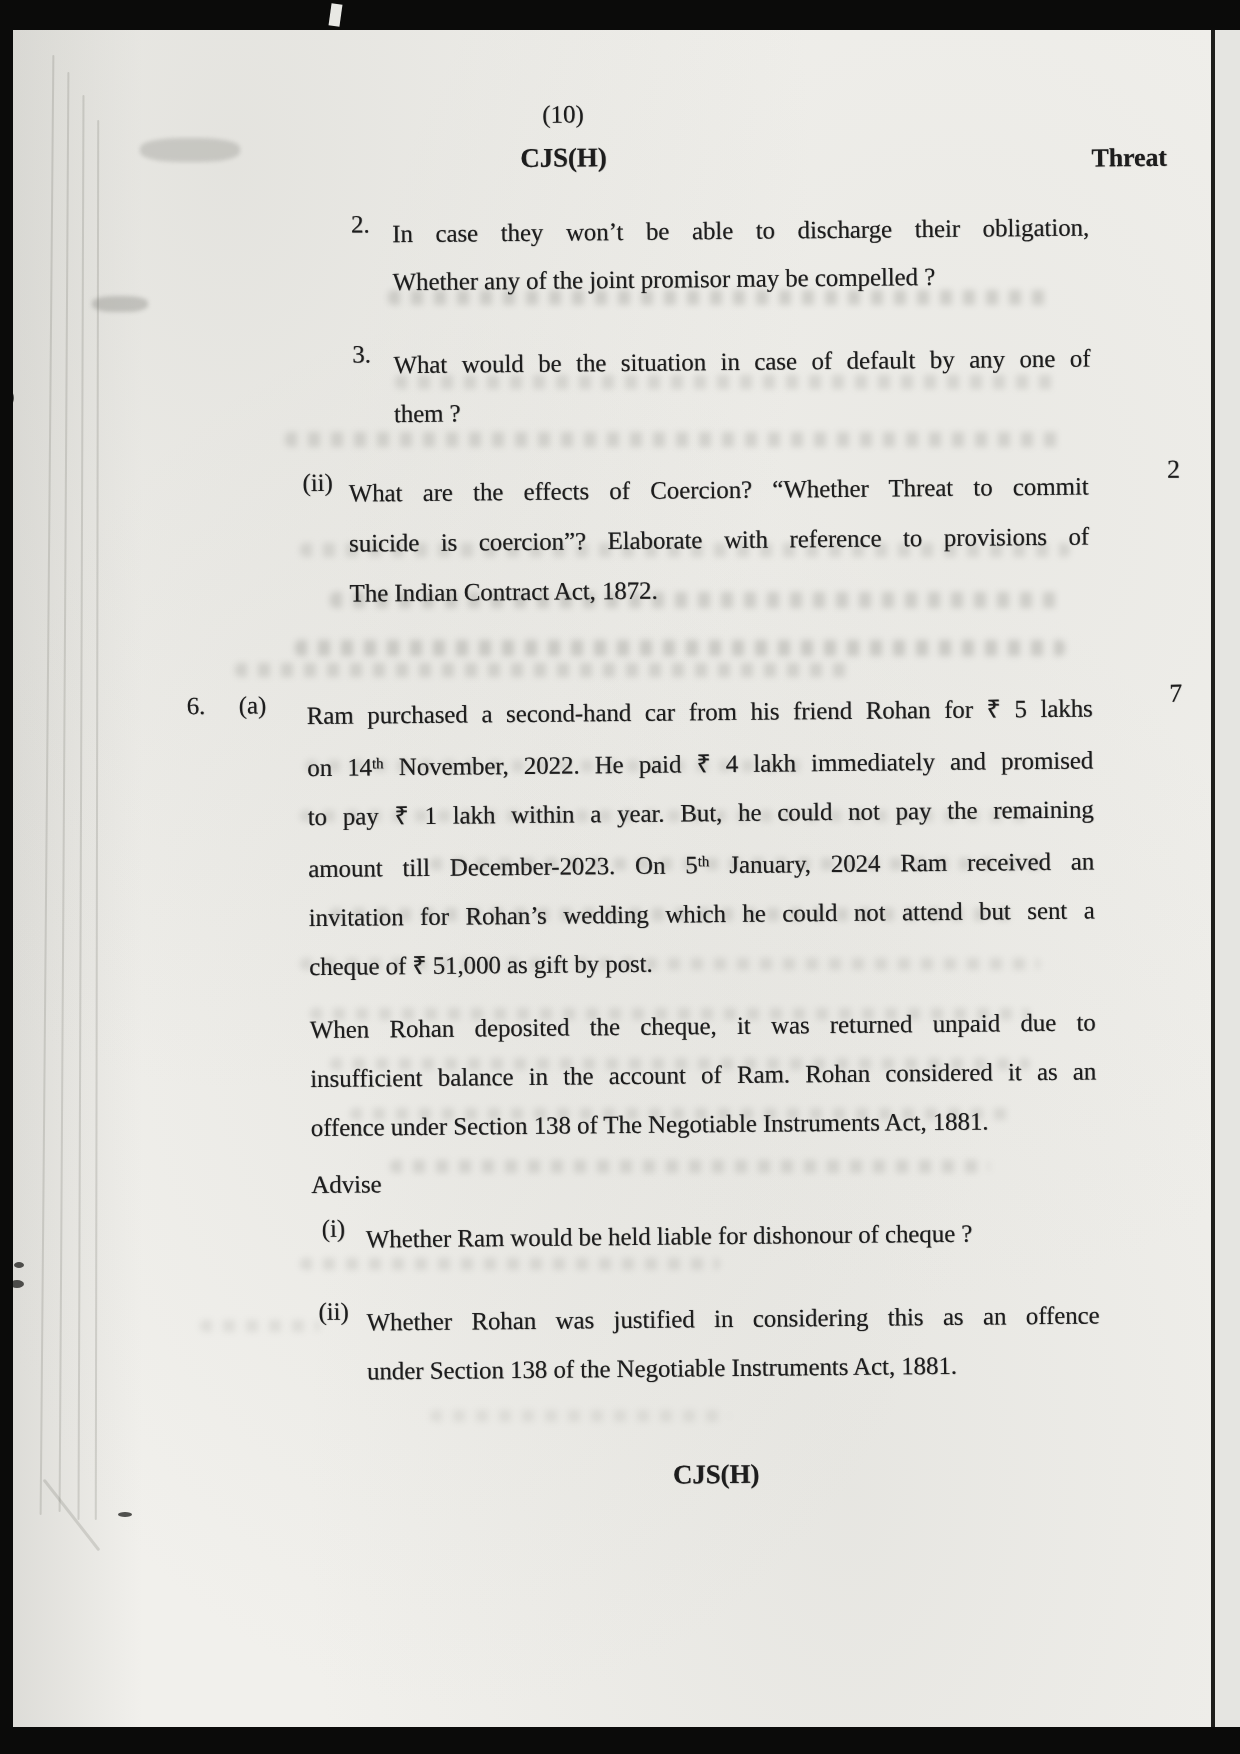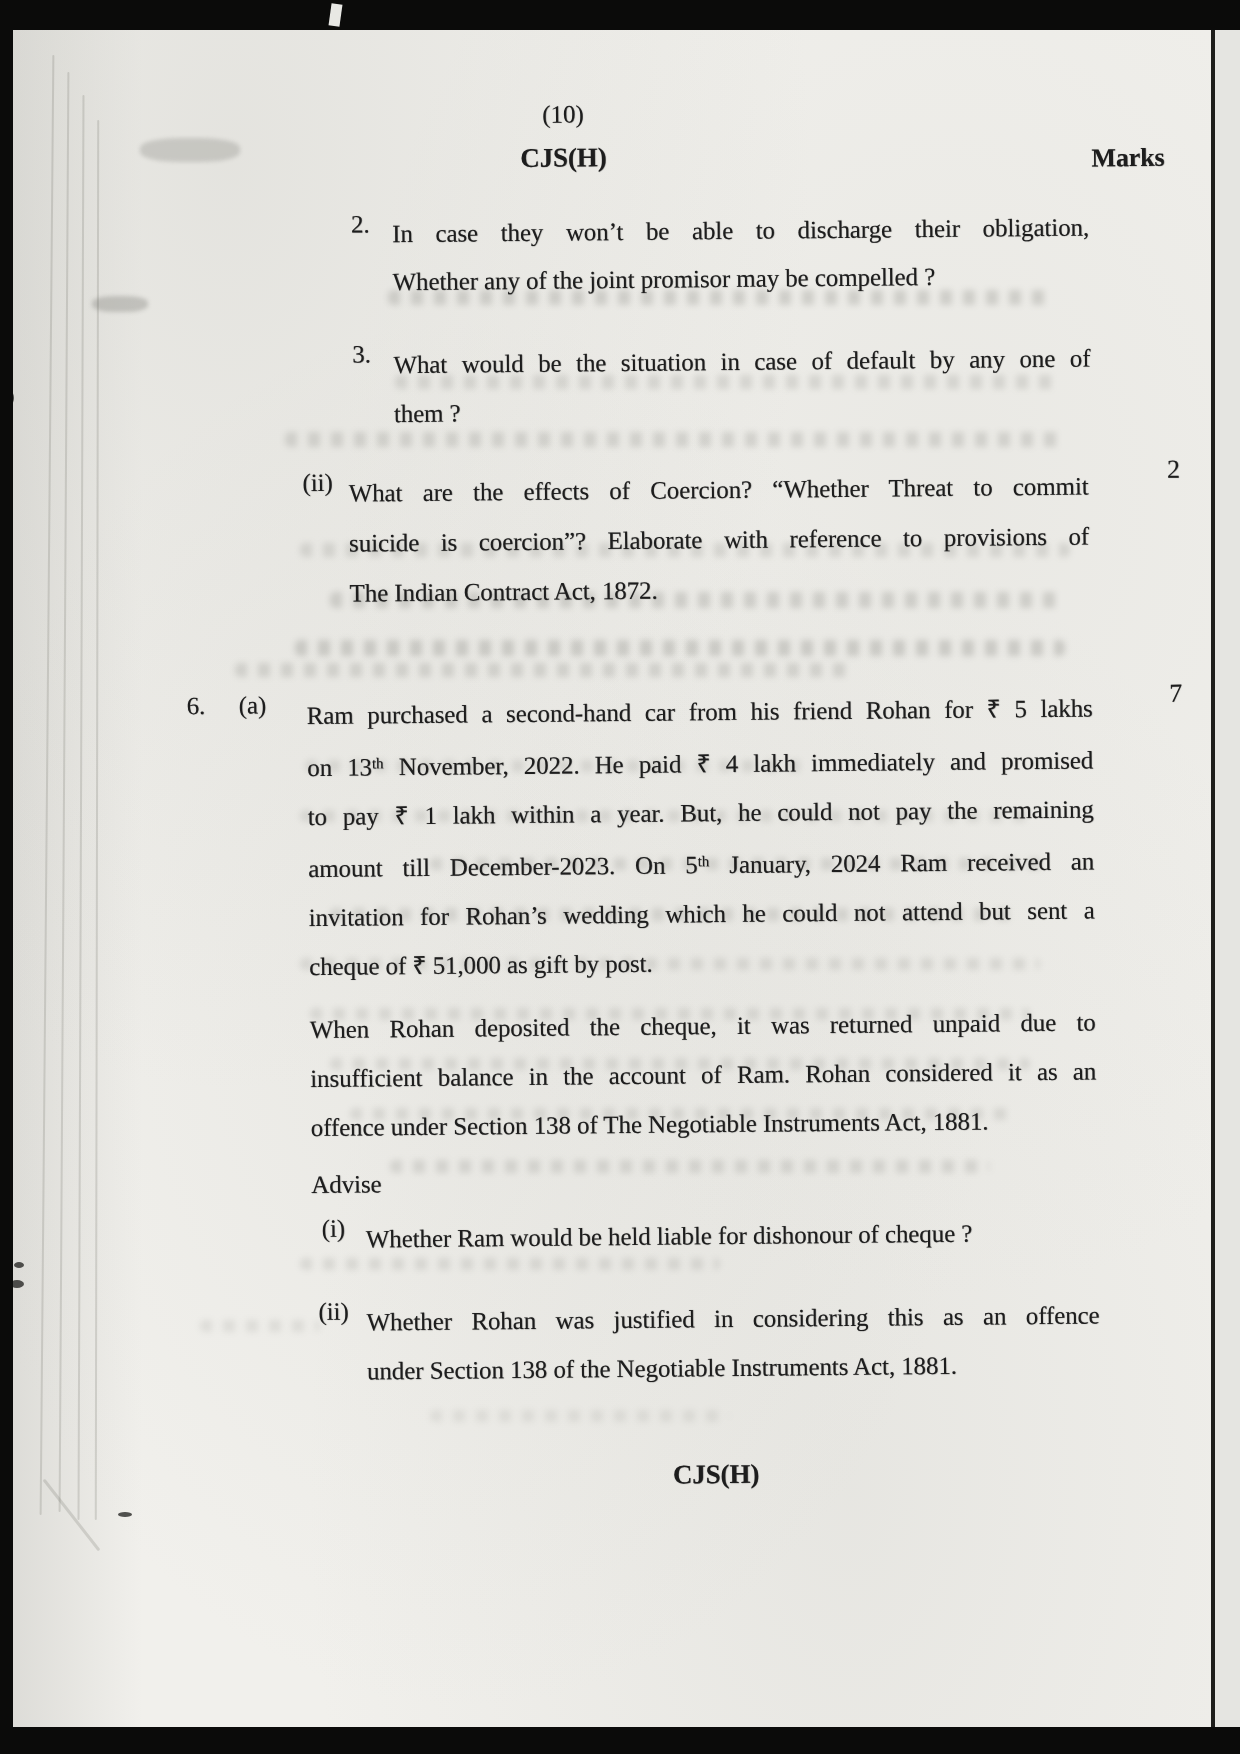--- a/index.html
+++ b/index.html
@@ -105,21 +105,21 @@
 <div class="blob" style="left:92px;  top:296px; width:56px;  height:16px; opacity:.5;"></div>
 <div class="speck" style="left:14px; top:1262px; width:10px; height:6px;"></div>
 <div class="speck" style="left:10px; top:1280px; width:14px; height:8px;"></div>
 <div class="speck" style="left:118px; top:1512px; width:14px; height:5px;"></div>
 <div class="speck" style="left:8px;  top:392px;  width:6px;  height:12px;"></div>
 
 <div class="content">
 
   <div class="abs center pageno">(10)</div>
   <div class="abs center htitle">CJS(H)</div>
-  <div class="abs marks-label">Marks</div>
+  <div class="abs marks-label">Threat</div>
 
   <div class="q" style="top:208px;">
     <span class="num" style="left:357px;">2.</span>
     <div class="txt" style="left:398px; width:697px; --lh:48px;">
       <div class="line just">In case they won’t be able to discharge their obligation,</div>
       <div class="line">Whether any of the joint promisor may be compelled ?</div>
     </div>
   </div>
 
   <div class="q" style="top:338px;">
@@ -138,21 +138,21 @@
       <div class="line">The Indian Contract Act, 1872.</div>
     </div>
   </div>
   <span class="mark" style="top:460px;">2</span>
 
   <div class="q" style="top:688px;">
     <span class="num" style="left:188px;">6.</span>
     <span class="num" style="left:240px;">(a)</span>
     <div class="txt" style="left:308px; width:786px; --lh:49px;">
       <div class="line just">Ram purchased a second-hand car from his friend Rohan for ₹ 5 lakhs</div>
-      <div class="line just"><span>on 13</span><sup>th</sup><span> November, 2022. He paid ₹ 4 lakh immediately and promised</span></div>
+      <div class="line just"><span>on 14</span><sup>th</sup><span> November, 2022. He paid ₹ 4 lakh immediately and promised</span></div>
       <div class="line just">to pay ₹ 1 lakh within a year. But, he could not pay the remaining</div>
       <div class="line just"><span>amount till December-2023. On 5</span><sup>th</sup><span> January, 2024 Ram received an</span></div>
       <div class="line just">invitation for Rohan’s wedding which he could not attend but sent a</div>
       <div class="line">cheque of ₹ 51,000 as gift by post.</div>
     </div>
   </div>
   <span class="mark" style="top:684px;">7</span>
 
   <div class="q" style="top:1002px;">
     <div class="txt" style="left:308px; width:786px; --lh:49px;">

